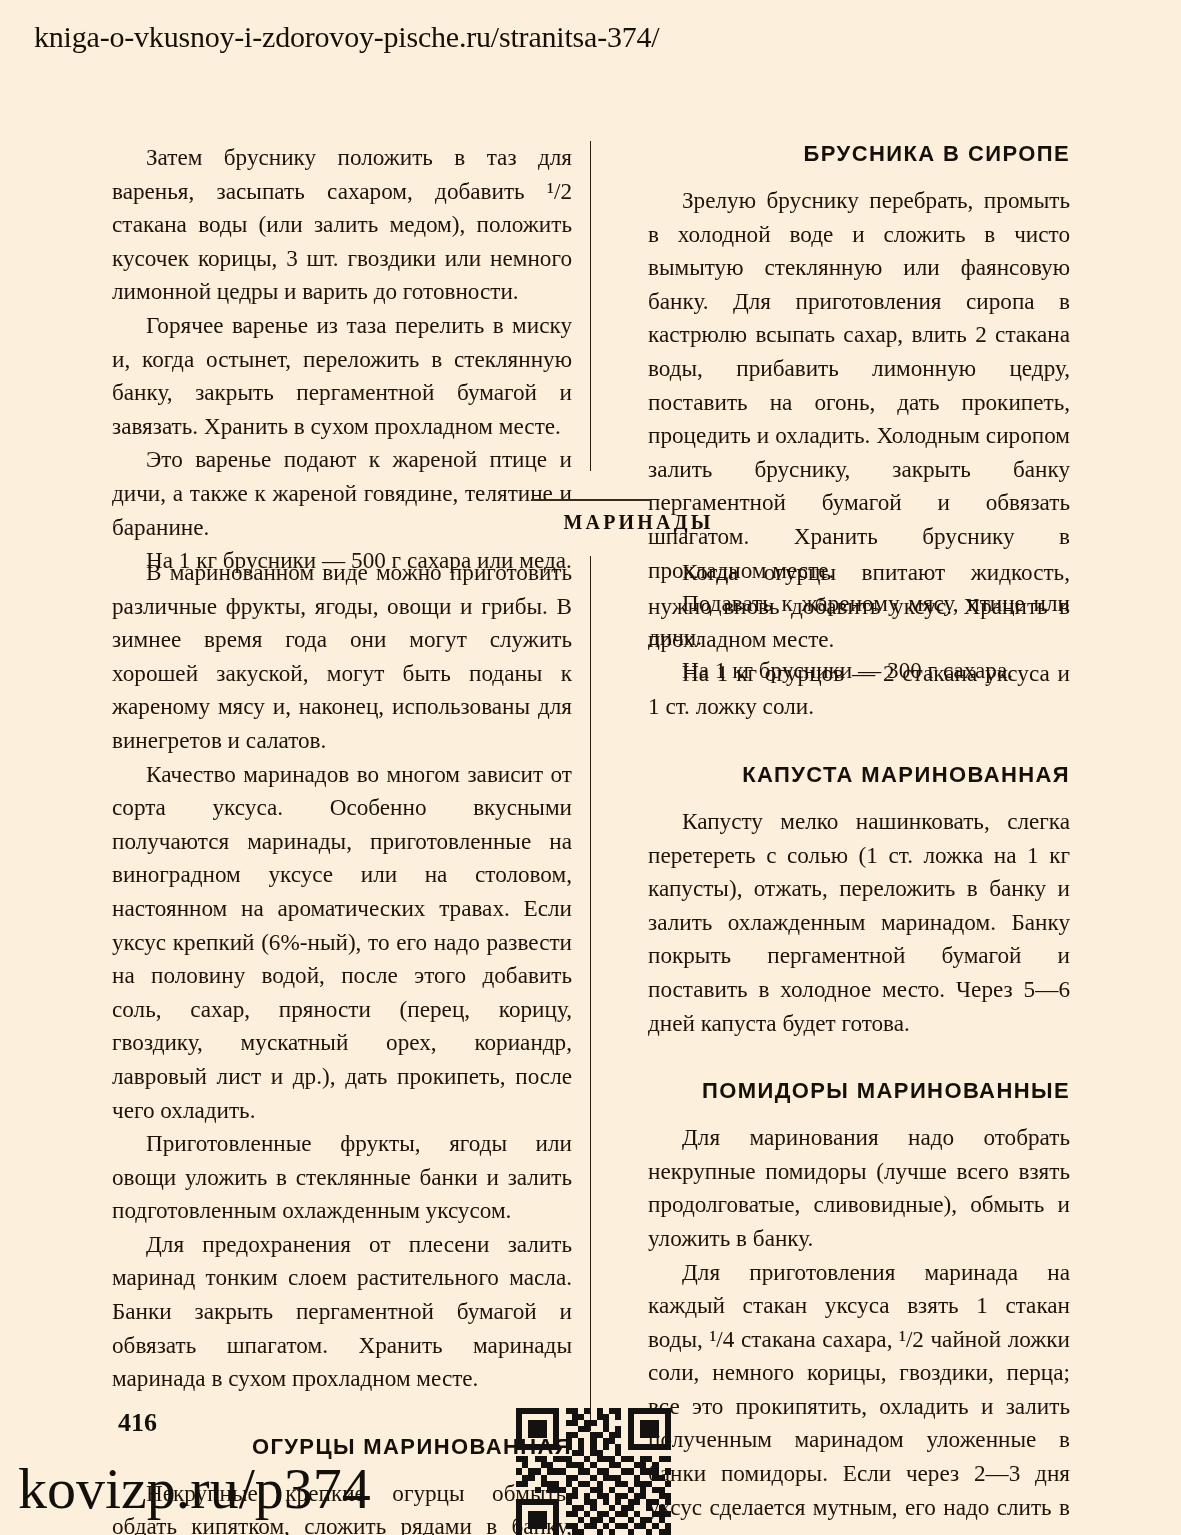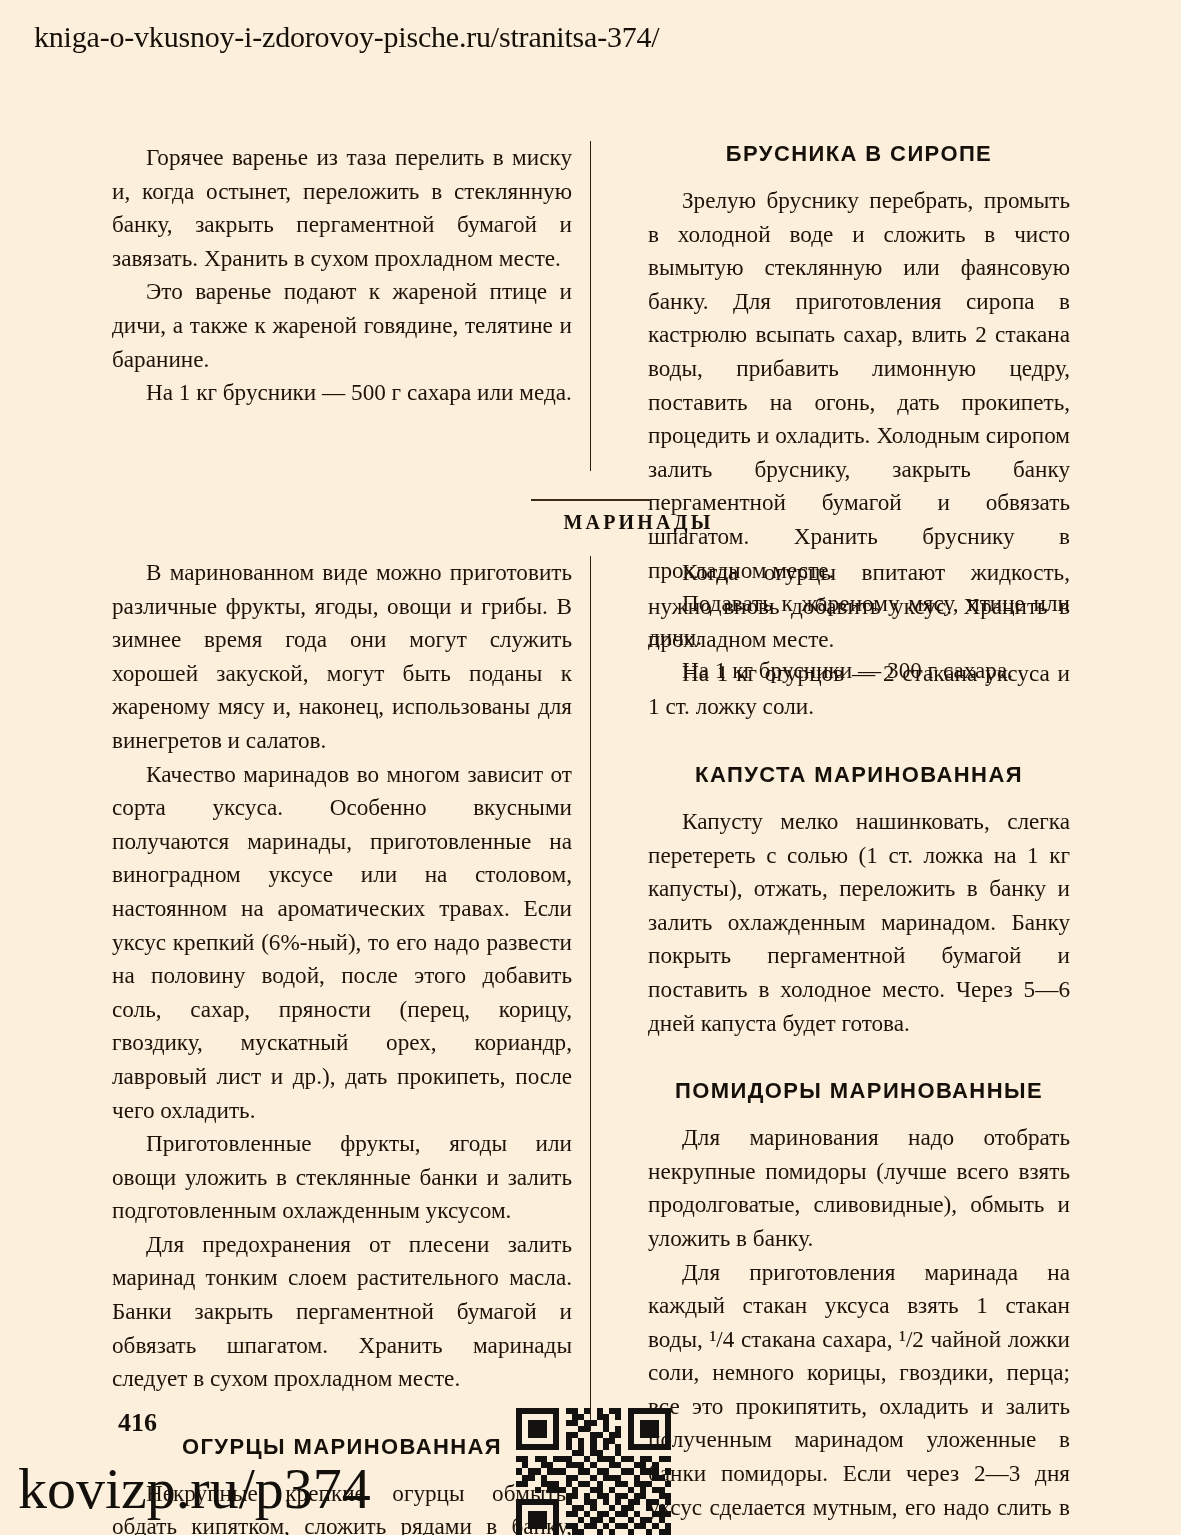--- a/index.html
+++ b/index.html
@@ -67,21 +67,21 @@
     text-indent: 34px;
     text-align: justify;
     font-size: 23.2px;
     line-height: 33.6px;
     hyphens: none;
     font-family: "Liberation Serif", "DejaVu Serif", serif;
     color: #1d1309;
   }
 
   .recipe-head {
-    text-align: center;
+    text-align: right;
     font-weight: bold;
     font-size: 22px;
     letter-spacing: 1.4px;
     margin: 0 0 17px 0;
     font-family: "Liberation Sans", "DejaVu Sans", sans-serif;
     color: #16100a;
   }
   .recipe-head.spaced-before { margin-top: 38px; }
 
   
@@ -152,20 +152,21 @@
 </head>
 <body>
 
 <div class="header-url">kniga-o-vkusnoy-i-zdorovoy-pische.ru/stranitsa-374/</div>
 
 <div class="page">
 
   <div class="block-top">
     <div class="cols">
       <div class="col col-left">
+        <p>Затем бруснику положить в таз для варенья, засыпать сахаром, добавить ¹/2 стакана воды (или залить медом), положить кусочек корицы, 3 шт. гвоздики или немного лимонной цедры и варить до готовности.</p>
         <p>Горячее варенье из таза перелить в миску и, когда остынет, переложить в стеклянную банку, закрыть пергаментной бумагой и завязать. Хранить в сухом прохладном месте.</p>
         <p>Это варенье подают к жареной птице и дичи, а также к жареной говядине, телятине и баранине.</p>
         <p>На 1 кг брусники — 500 г сахара или меда.</p>
       </div>
       <div class="divider-v"></div>
       <div class="col col-right">
         <div class="recipe-head">БРУСНИКА В СИРОПЕ</div>
         <p>Зрелую бруснику перебрать, промыть в холодной воде и сложить в чисто вымытую стеклянную или фаянсовую банку. Для приготовления сиропа в кастрюлю всыпать сахар, влить 2 стакана воды, прибавить лимонную цедру, поставить на огонь, дать прокипеть, процедить и охладить. Холодным сиропом залить бруснику, закрыть банку пергаментной бумагой и обвязать шпагатом. Хранить бруснику в прохладном месте.</p>
         <p>Подавать к жареному мясу, птице или дичи.</p>
         <p>На 1 кг брусники — 300 г сахара.</p>
@@ -175,21 +176,21 @@
 
   <div class="sep-rule"><span></span></div>
   <div class="section-title">МАРИНАДЫ</div>
 
   <div class="block-main">
     <div class="cols">
       <div class="col col-left">
         <p>В маринованном виде можно приготовить различные фрукты, ягоды, овощи и грибы. В зимнее время года они могут служить хорошей закуской, могут быть поданы к жареному мясу и, наконец, использованы для винегретов и салатов.</p>
         <p>Качество маринадов во многом зависит от сорта уксуса. Особенно вкусными получаются маринады, приготовленные на виноградном уксусе или на столовом, настоянном на ароматических травах. Если уксус крепкий (6%-ный), то его надо развести на половину водой, после этого добавить соль, сахар, пряности (перец, корицу, гвоздику, мускатный орех, кориандр, лавровый лист и др.), дать прокипеть, после чего охладить.</p>
         <p>Приготовленные фрукты, ягоды или овощи уложить в стеклянные банки и залить подготовленным охлажденным уксусом.</p>
-        <p>Для предохранения от плесени залить маринад тонким слоем растительного масла. Банки закрыть пергаментной бумагой и обвязать шпагатом. Хранить маринады следует в сухом прохладном месте.</p>
+        <p>Для предохранения от плесени залить маринад тонким слоем растительного масла. Банки закрыть пергаментной бумагой и обвязать шпагатом. Хранить маринады маринада в сухом прохладном месте.</p>
         <div class="recipe-head spaced-before">ОГУРЦЫ МАРИНОВАННАЯ</div>
         <p>Некрупные крепкие огурцы обмыть, обдать кипятком, сложить рядами в банку, перекладывая каждый ряд эстрагоном, добавить в банку головку мелко нарезанного чеснока и стручок красного перца. Залить огурцы прокипяченным и охлажденным уксусом, закрыть банку бумагой и завязать.</p>
       </div>
       <div class="divider-v"></div>
       <div class="col col-right">
         <p>Когда огурцы впитают жидкость, нужно вновь добавить уксус. Хранить в прохладном месте.</p>
         <p>На 1 кг огурцов — 2 стакана уксуса и 1 ст. ложку соли.</p>
         <div class="recipe-head spaced-before">КАПУСТА МАРИНОВАННАЯ</div>
         <p>Капусту мелко нашинковать, слегка перетереть с солью (1 ст. ложка на 1 кг капусты), отжать, переложить в банку и залить охлажденным маринадом. Банку покрыть пергаментной бумагой и поставить в холодное место. Через 5—6 дней капуста будет готова.</p>
         <div class="recipe-head spaced-before">ПОМИДОРЫ МАРИНОВАННЫЕ</div>

